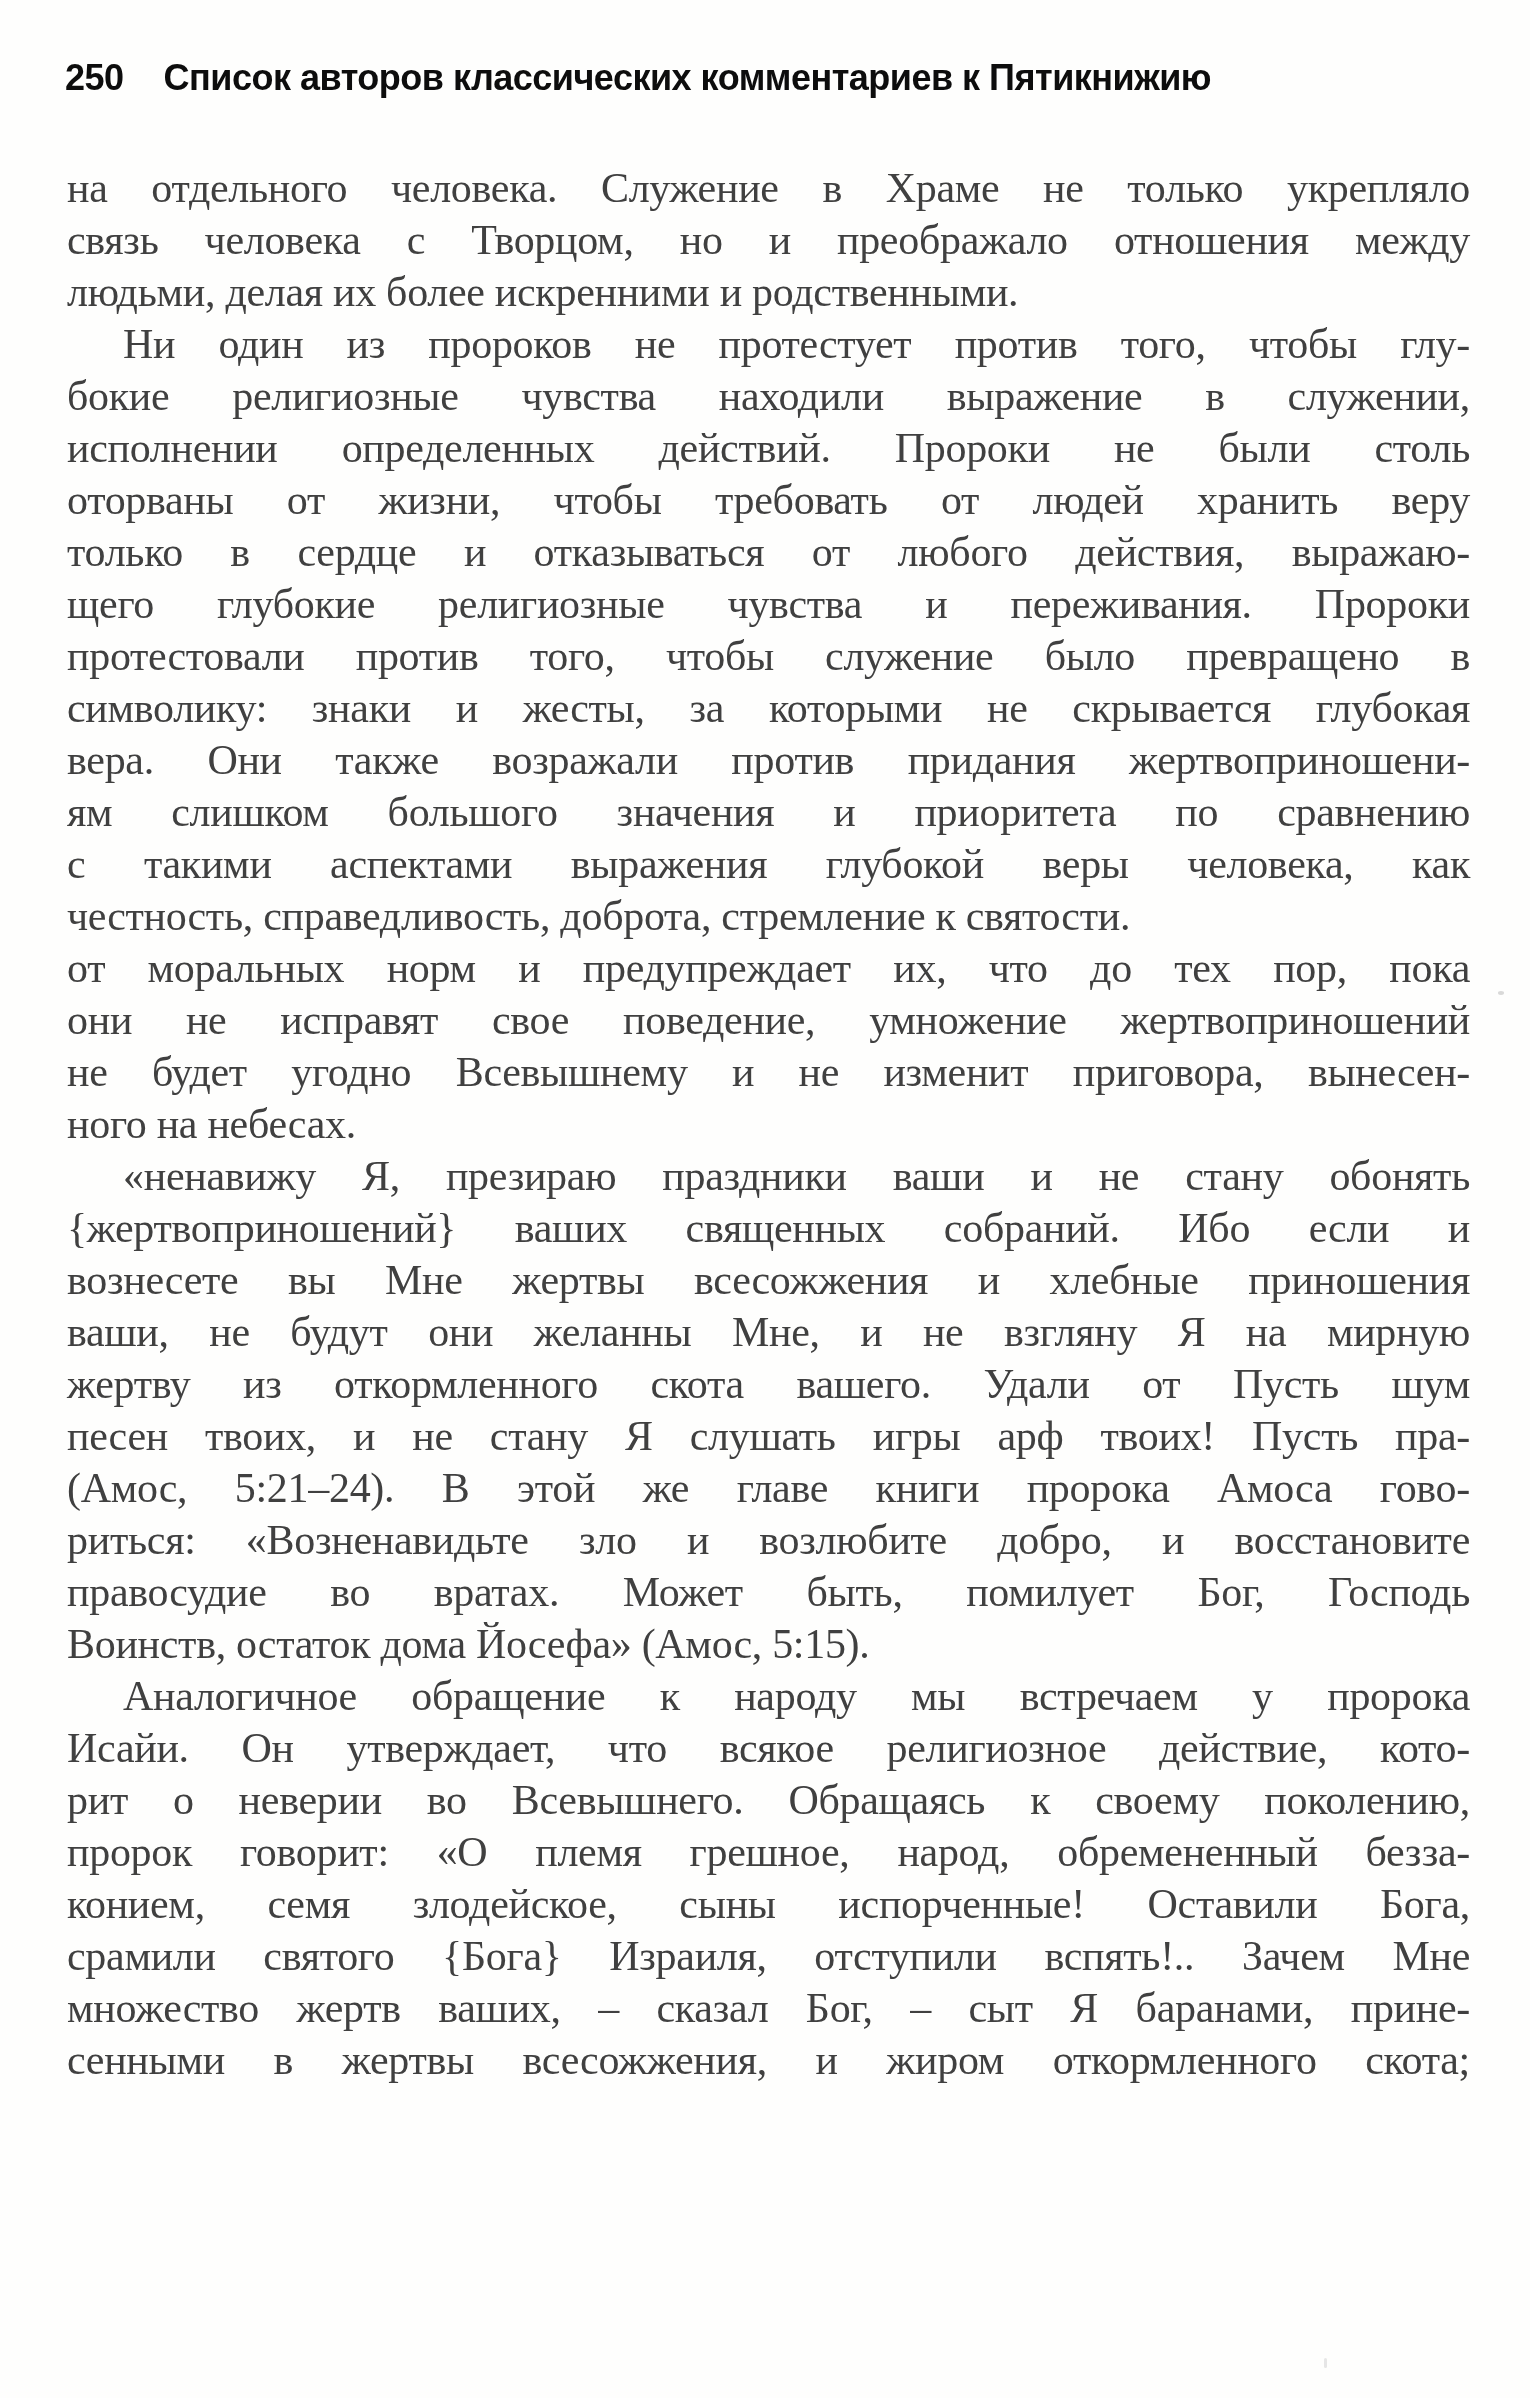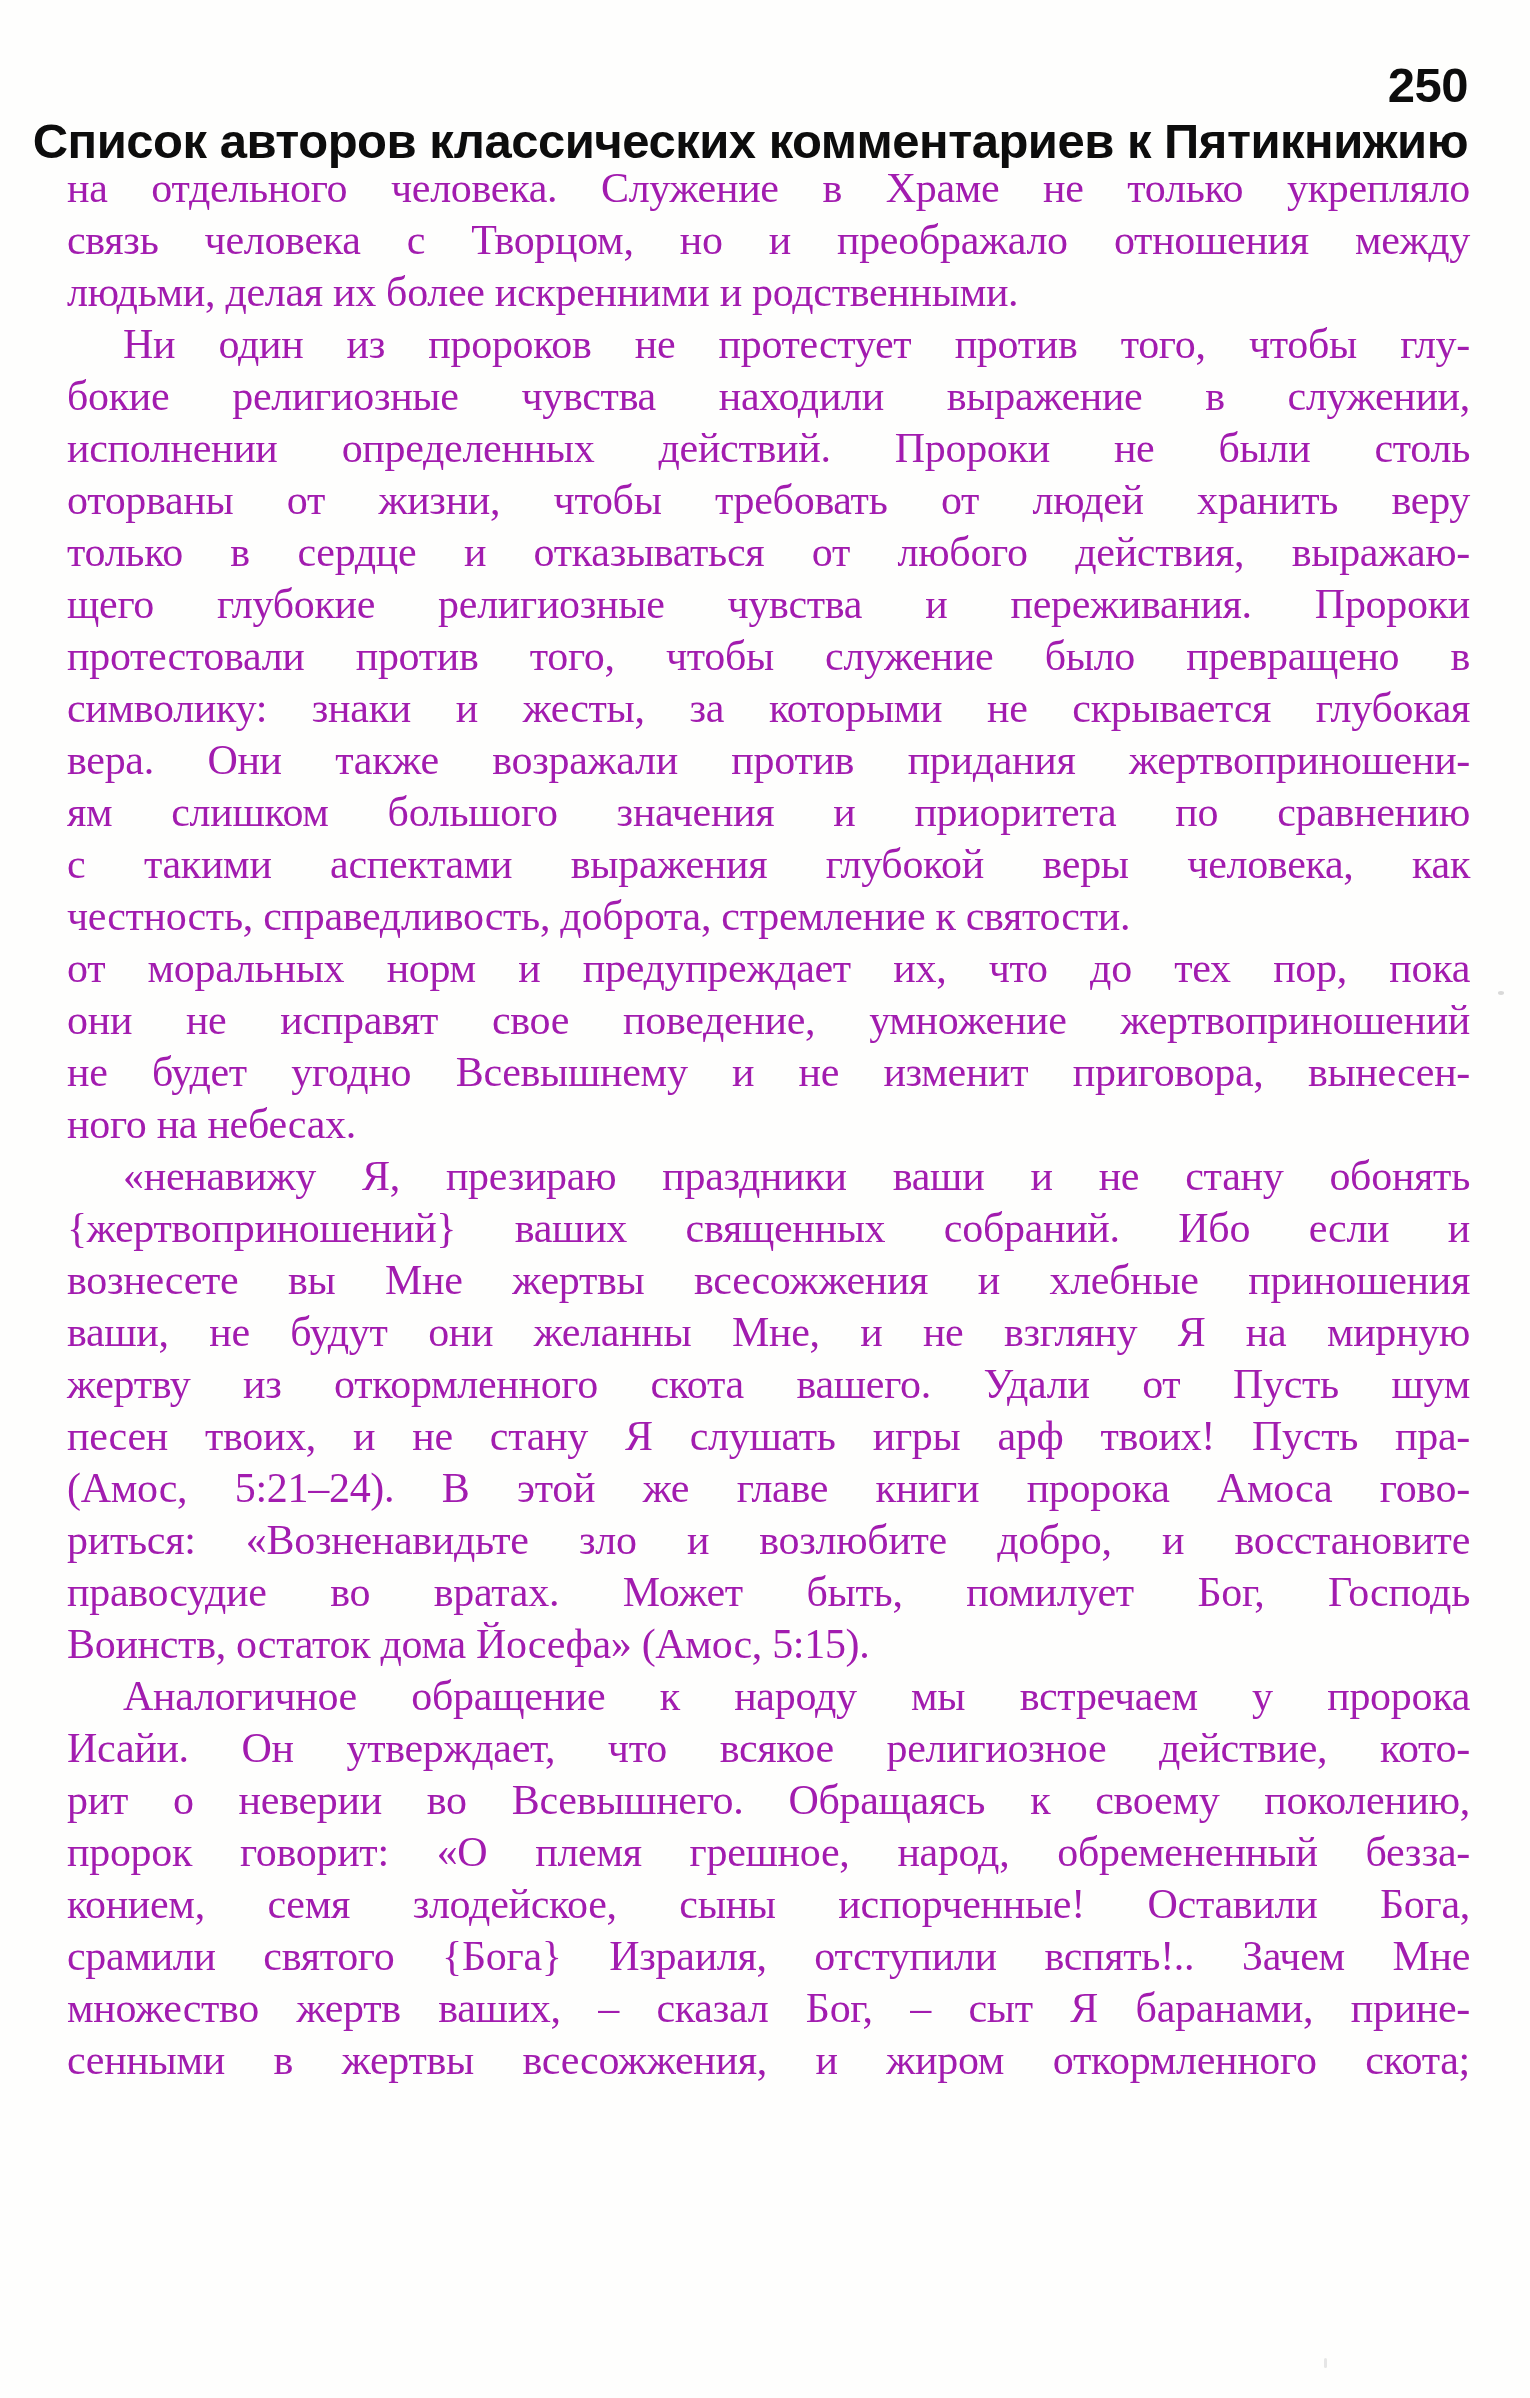--- a/index.html
+++ b/index.html
@@ -16,46 +16,45 @@
     color: #161616;
     overflow: hidden;
   }
   
   .page-header {
     position: absolute;
     top: 57px;
     left: 65px;
     right: 63px;
     display: flex;
-    align-items: flex-end;
+    align-items: center;
     font-family: "Liberation Sans", sans-serif;
     font-weight: 700;
-    font-size: 49px;
+    font-size: 36px;
     letter-spacing: -0.5px;
     color: #0d0d0d;
     white-space: nowrap;
-    flex-direction: column;
   }
   .page-number {
     flex: 0 0 auto;
   }
   .running-title {
     margin-left: 40px;
     flex: 0 0 auto;
   }
   
   .body-text {
     position: absolute;
     top: 162px;
     left: 67px;
     width: 1403px;
     font-family: "Liberation Serif", serif;
     font-size: 42px;
     letter-spacing: -0.3px;
-    color: #a21caf;
+    color: #404040;
   }
   .line {
     height: 52px;
     line-height: 52px;
     text-align: justify;
     text-align-last: justify;
     white-space: normal;
   }
   .line.indent {
     padding-left: 56px;

